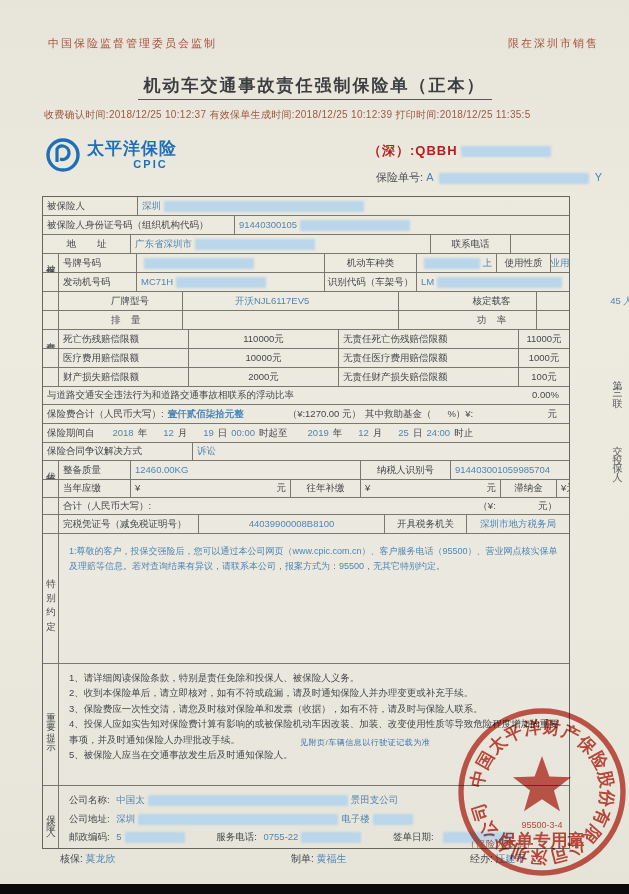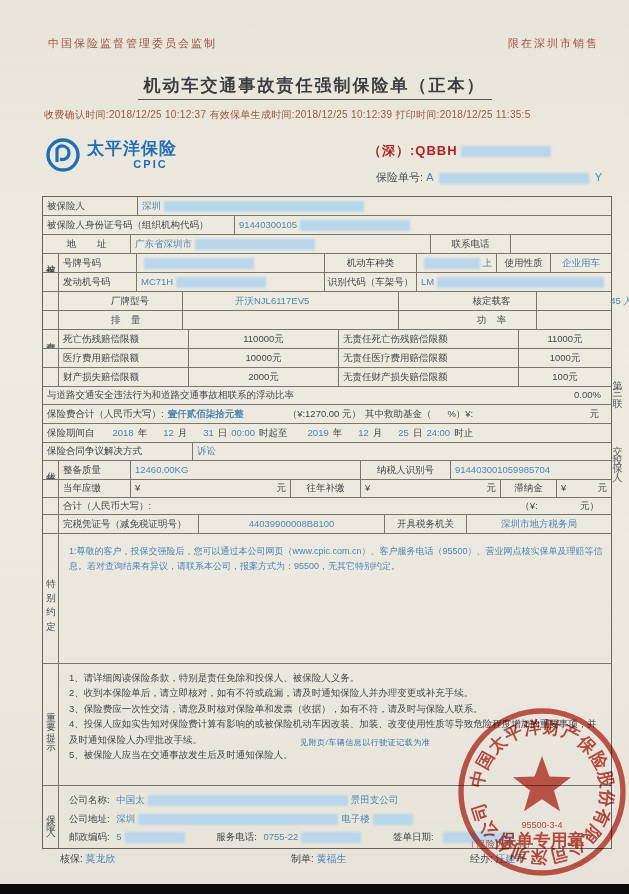--- a/index.html
+++ b/index.html
@@ -17,21 +17,21 @@
   .brand-name{font-size:17px;font-weight:bold;color:#1d6fb8;letter-spacing:1px;line-height:1;}
   .brand-abbr{font-size:11px;font-weight:bold;color:#1d6fb8;letter-spacing:2px;line-height:1;margin-top:2px;margin-left:37px;}
   .redline{font-size:13px;font-weight:bold;color:#b91c1c;letter-spacing:1px;}
   .polno{font-size:11px;color:#4a4d4f;}
   .bv{color:#4e86b4;}
   .redact{display:inline-block;height:11px;background:#b9d6ea;border-radius:1px;
           filter:blur(1.2px);vertical-align:middle;margin:0 3px;}
   .w40{width:40px}.w60{width:60px}.w70{width:70px}.w90{width:90px}.w110{width:110px}
   .w120{width:120px}.w150{width:150px}.w170{width:170px}.w200{width:200px}
 
-  .doc-table{position:absolute;left:42px;top:196px;width:570px;border:1.2px solid #67665e;
+  .doc-table{position:absolute;left:42px;top:196px;width:528px;border:1.2px solid #67665e;
              box-sizing:border-box;background:rgba(255,255,255,0.04);}
   .row{display:grid;border-bottom:1px solid #7a786e;box-sizing:border-box;}
   .row:last-child{border-bottom:none;}
   .cell{display:flex;align-items:center;padding:0 4px;font-size:9.5px;line-height:1.35;
         border-right:1px solid #7a786e;box-sizing:border-box;overflow:hidden;white-space:nowrap;}
   .cell:last-child{border-right:none;}
   .cell.nb{border-right:none;}
   .cell.c{justify-content:center;text-align:center;}
   .cell.r{justify-content:flex-end;}
   .cell.wrap{white-space:normal;align-items:flex-start;}
@@ -228,21 +228,21 @@
       </div>
     </div>
 
     <div class="row r-full h19">
       <div class="cell">
         <span class="tok">保险期间自</span>
         <span class="tok bv" style="margin-left:14px;">2018</span>
           <span class="tok">年</span>
         <span class="tok bv" style="margin-left:12px;">12</span>
           <span class="tok">月</span>
-        <span class="tok bv" style="margin-left:12px;">31</span>
+        <span class="tok bv" style="margin-left:12px;">19</span>
           <span class="tok">日</span>
         <span class="tok bv">00:00</span>
         <span class="tok">时起至</span>
         <span class="tok bv" style="margin-left:16px;">2019</span>
           <span class="tok">年</span>
         <span class="tok bv" style="margin-left:12px;">12</span>
           <span class="tok">月</span>
         <span class="tok bv" style="margin-left:12px;">25</span>
           <span class="tok">日</span>
         <span class="tok bv">24:00</span>

